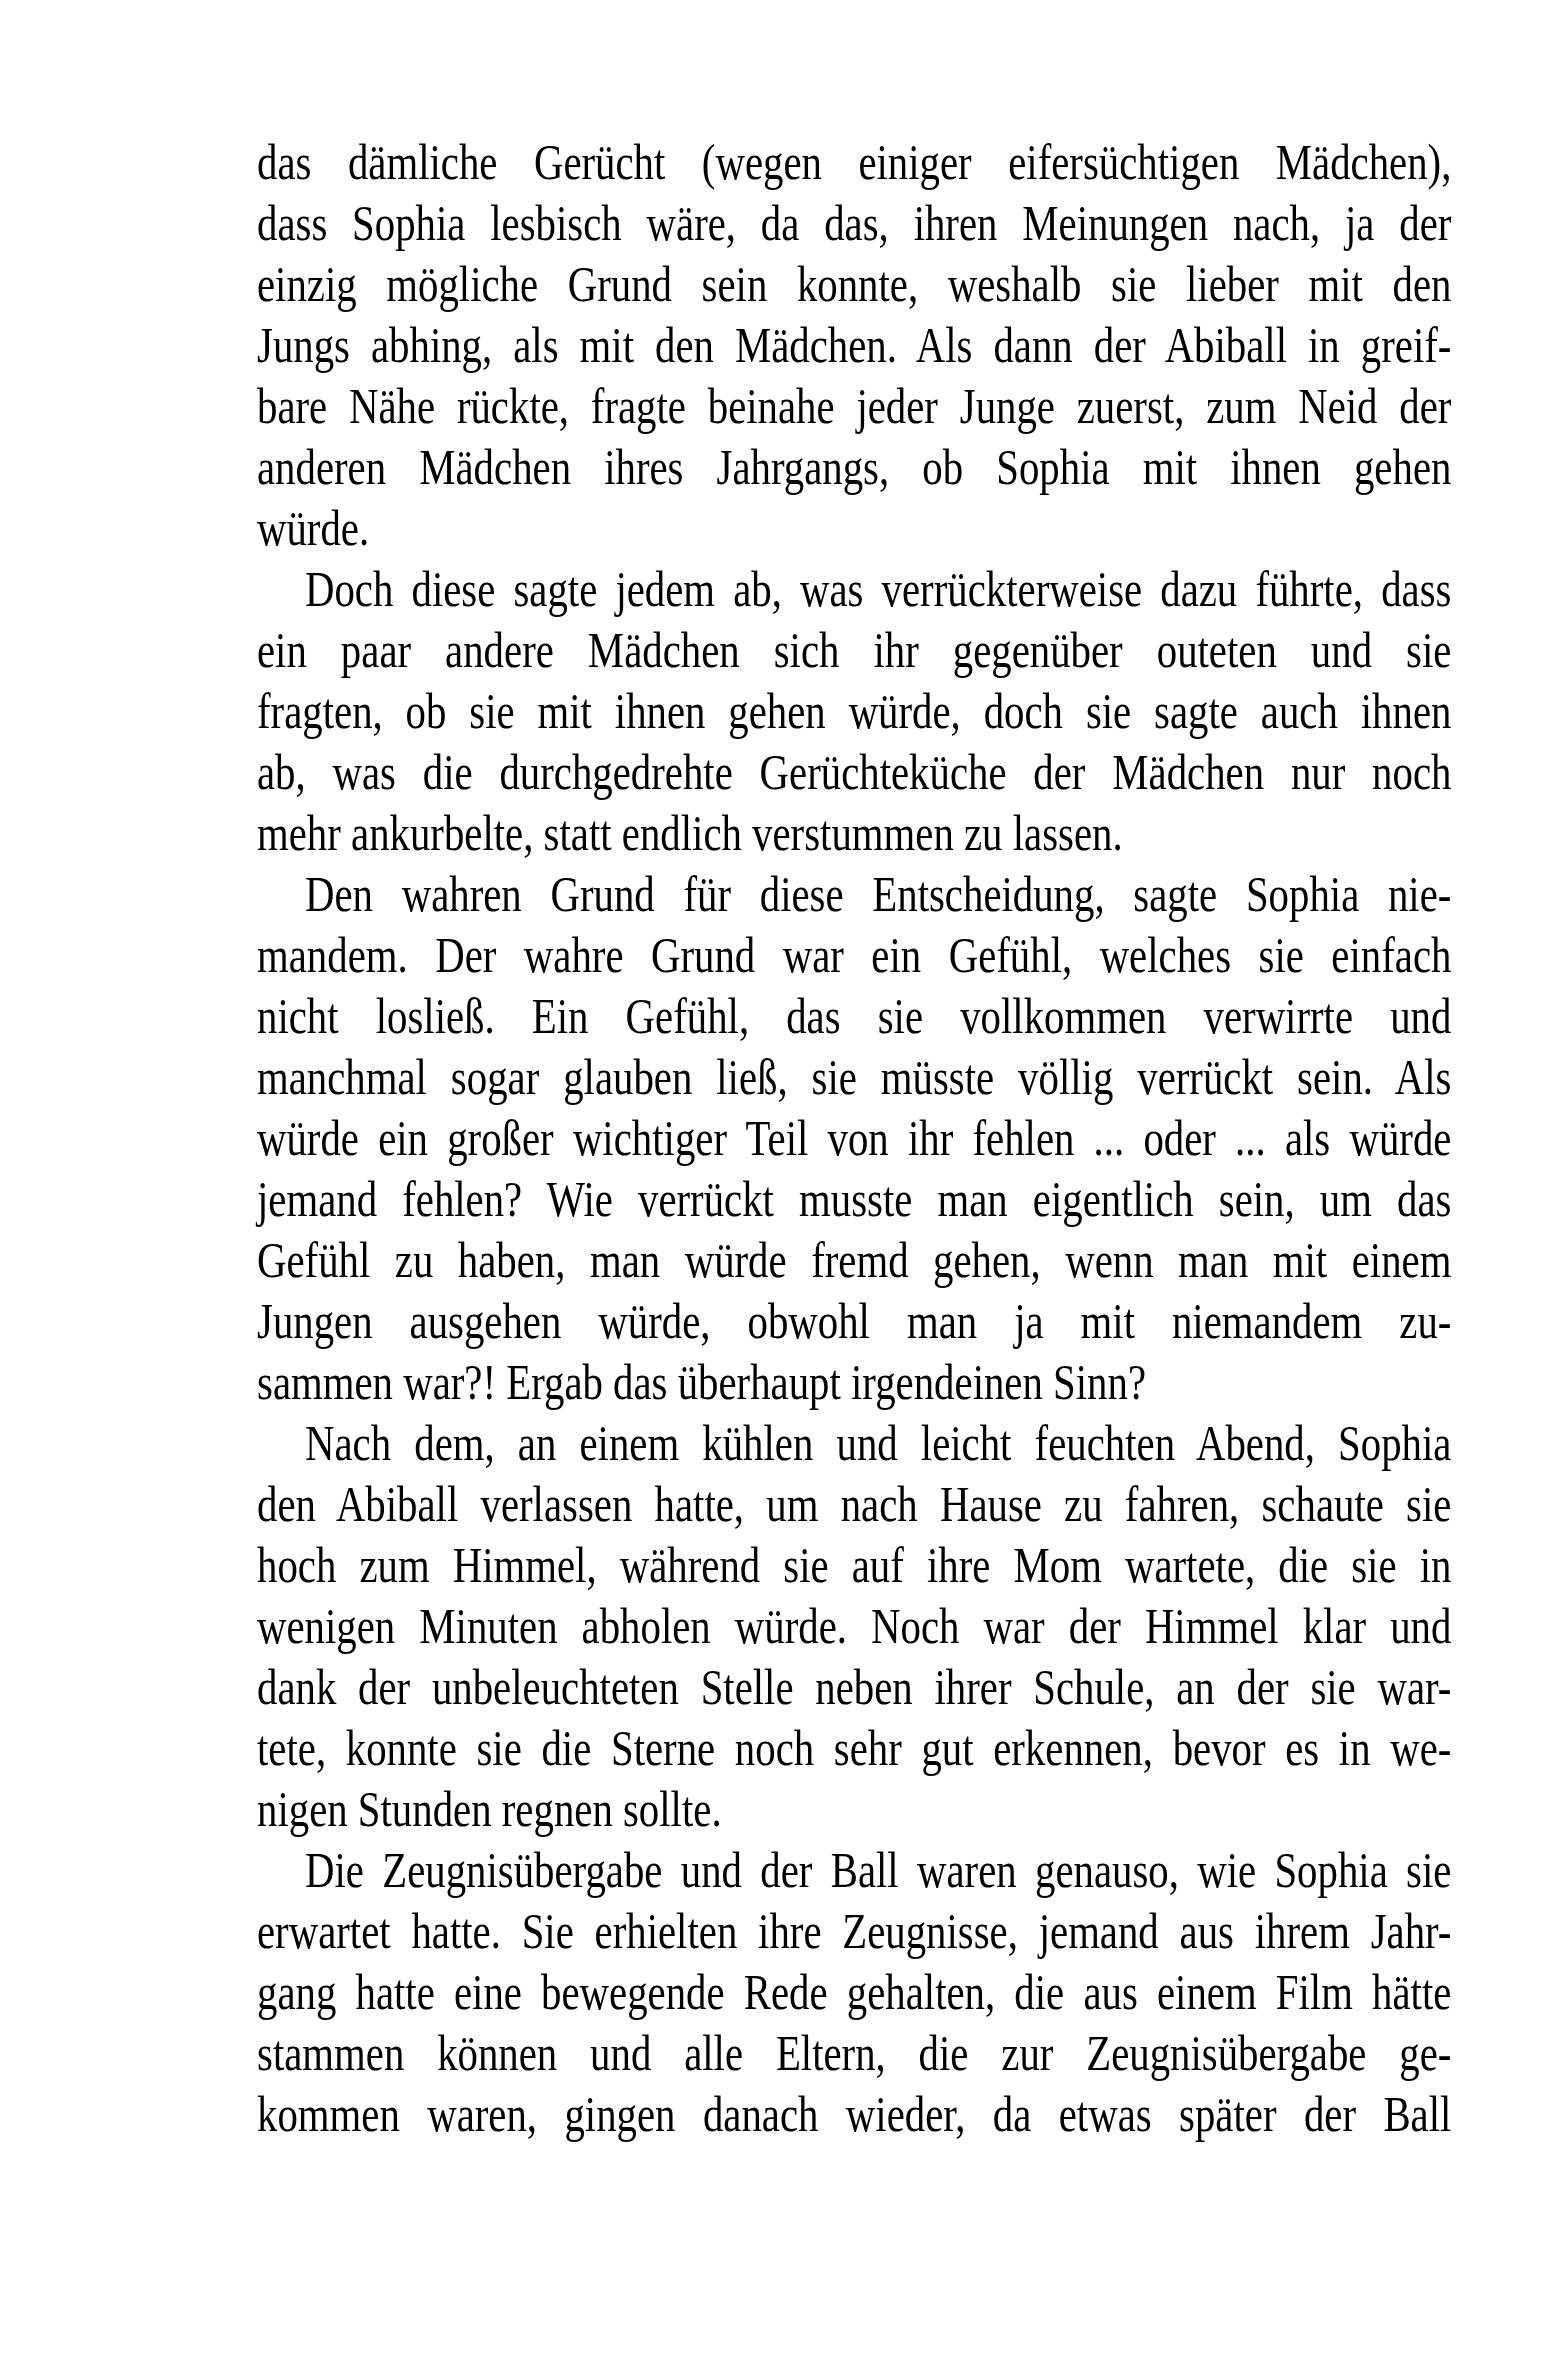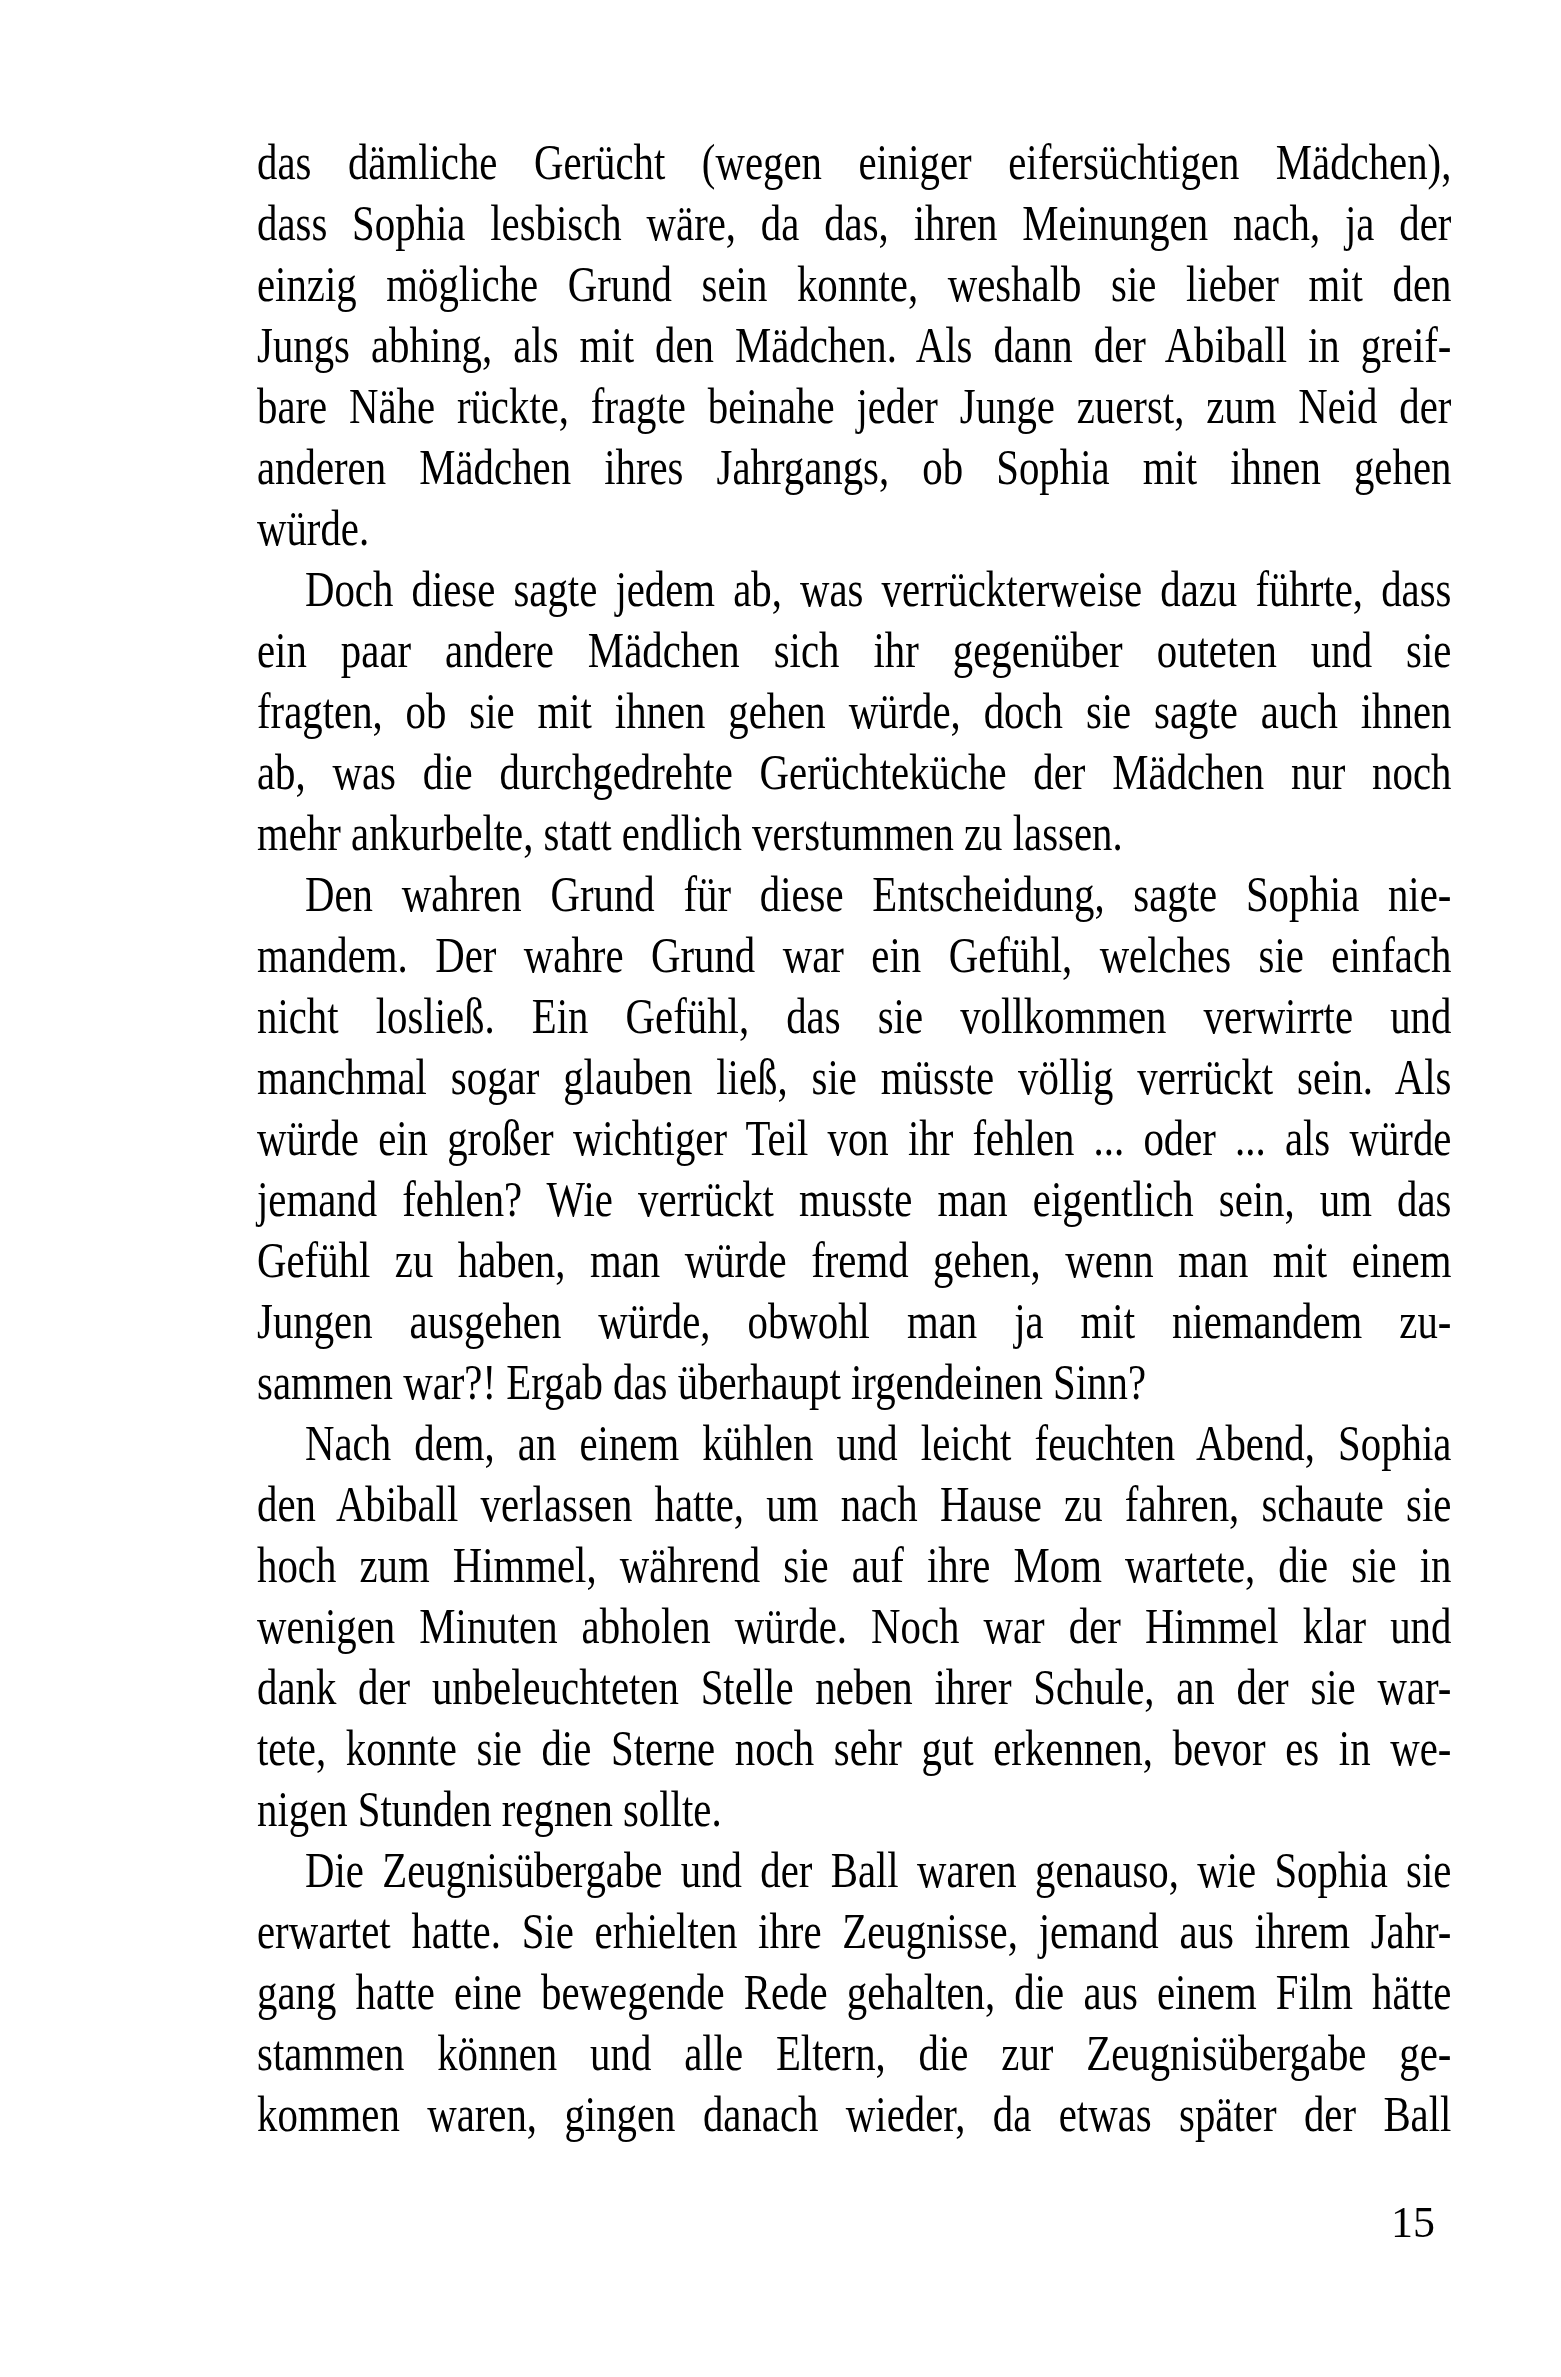--- a/index.html
+++ b/index.html
@@ -90,15 +90,14 @@
     <div class="paragraph">
       <div class="line indent">Die Zeugnisübergabe und der Ball waren genauso, wie Sophia sie</div>
       <div class="line">erwartet hatte. Sie erhielten ihre Zeugnisse, jemand aus ihrem Jahr-</div>
       <div class="line">gang hatte eine bewegende Rede gehalten, die aus einem Film hätte</div>
       <div class="line">stammen können und alle Eltern, die zur Zeugnisübergabe ge-</div>
       <div class="line">kommen waren, gingen danach wieder, da etwas später der Ball</div>
     </div>
 
   </div>
 
-  <div class="folio">15</div>
 </div>
 
 
 </body></html>

